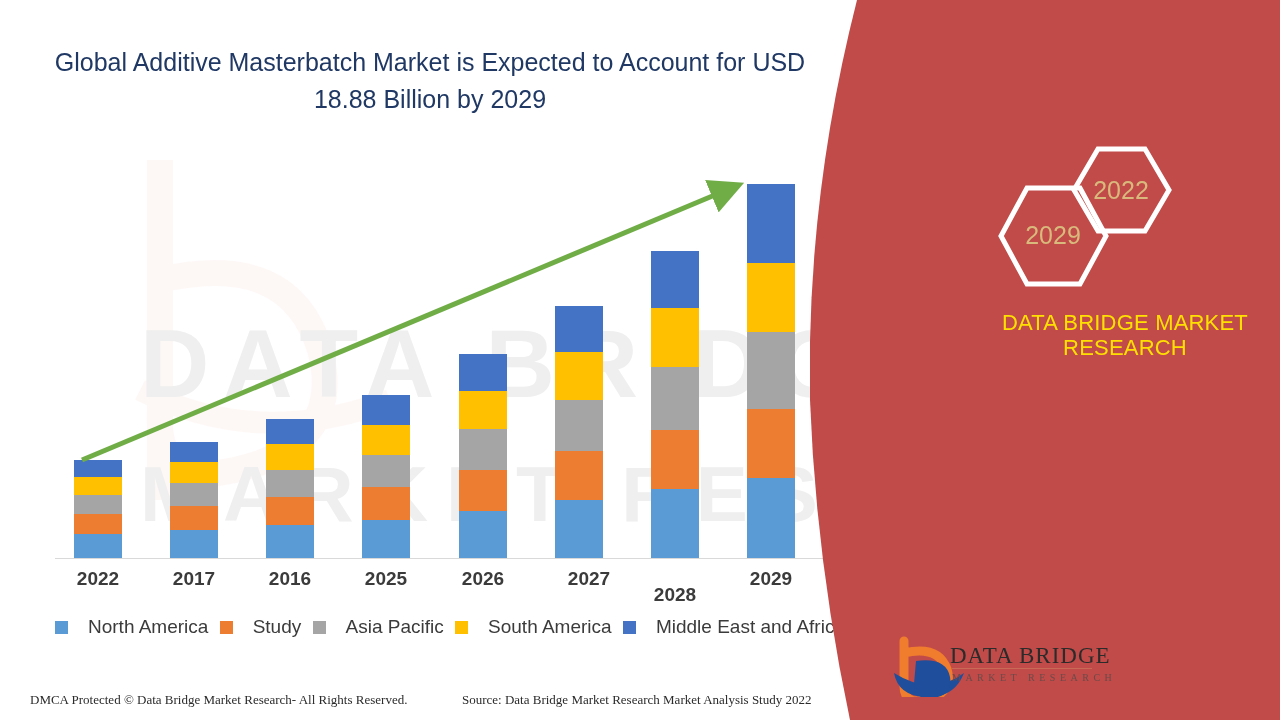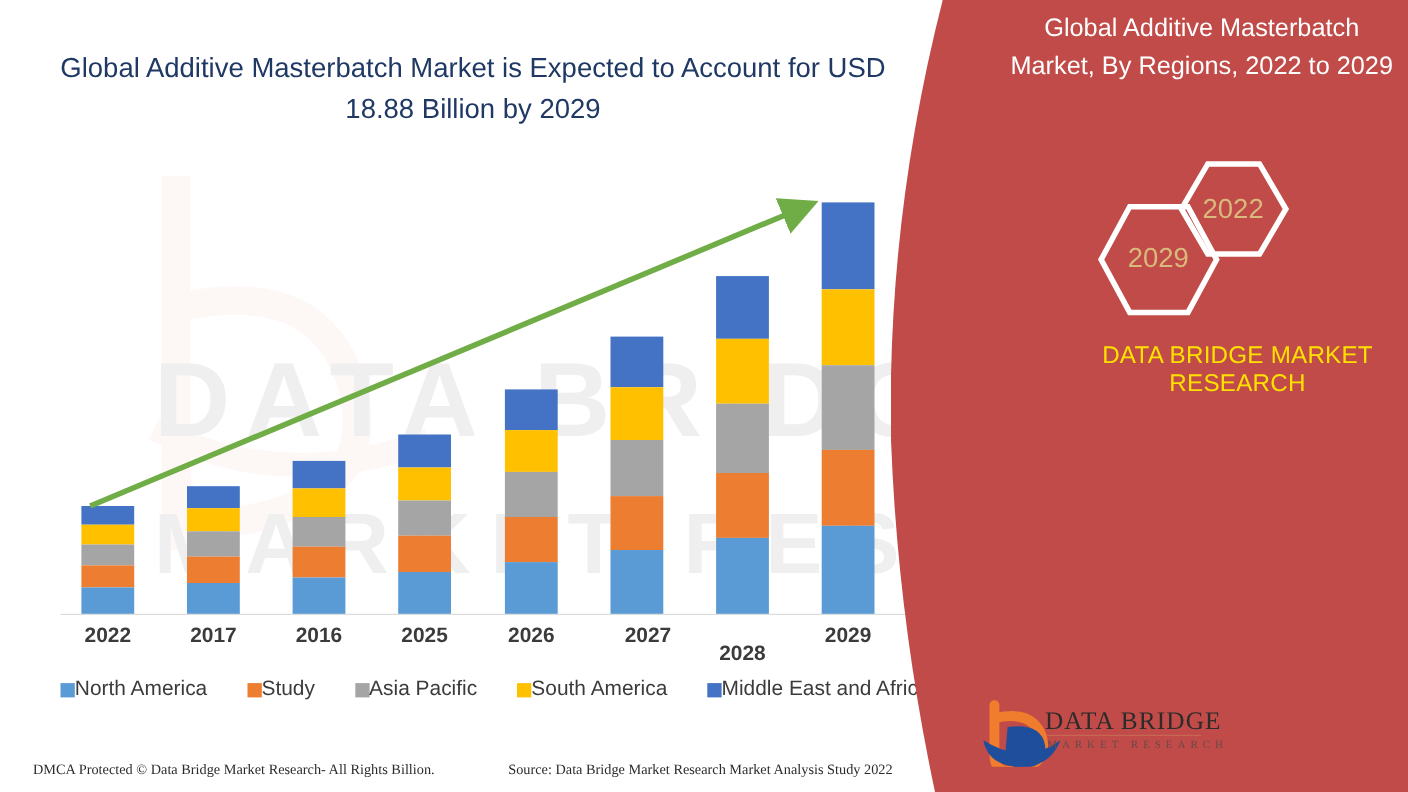--- a/index.html
+++ b/index.html
@@ -40,21 +40,21 @@
     font-size:19px;font-weight:700;color:#3b3b3b;
   }
 
   .arrow{position:absolute;left:0;top:0;width:860px;height:620px;pointer-events:none;}
 
   
   .legend{
     position:absolute;left:55px;top:616px;width:790px;
     display:flex;align-items:center;justify-content:space-between;
   }
-  .lg-item{display:flex;align-items:center;gap:0;}
+  .lg-item{display:flex;align-items:center;gap:20px;}
   .lg-sw{width:13px;height:13px;display:inline-block;flex:none;}
   .lg-tx{font-size:19px;color:#3b3b3b;white-space:nowrap;}
 
   
   .foot{
     position:absolute;bottom:12px;
     font-family:"Liberation Serif", serif;
     font-size:13px;color:#2b2b2b;white-space:nowrap;
   }
   .foot.left{left:30px;}
@@ -201,29 +201,28 @@
       <div class="lg-item">
         <span class="lg-sw" style="background: rgb(255, 192, 0);"></span>
         <span class="lg-tx">South America</span>
       </div>
       <div class="lg-item">
         <span class="lg-sw" style="background: rgb(68, 114, 196);"></span>
         <span class="lg-tx">Middle East and Africa</span>
       </div>
     </div>
 
-  <div class="foot left">DMCA Protected © Data Bridge Market Research- All Rights Billion.</div>
+  <div class="foot left">DMCA Protected © Data Bridge Market Research- All Rights Reserved.</div>
   <div class="foot right">Source: Data Bridge Market Research Market Analysis Study 2022</div>
 
   <div class="panel">
     <svg class="panel-svg" width="470" height="720" viewBox="0 0 470 720">
       <path d="M47 0 L470 0 L470 720 L40 720 Q6 560 0 400 Q-4 200 47 0 Z" fill="#C04B48"></path>
     </svg>
   </div>
-  <div class="panel-title">Global Additive Masterbatch Market, By Regions, 2022 to 2029</div>
 
   <div class="hex-wrap">
     <svg width="225" height="150" viewBox="0 0 225 150">
       <polygon points="123,4 170,4 194,45 170,86 123,86 99,45" fill="none" stroke="#ffffff" stroke-width="5"></polygon>
       <polygon points="52,43 105,43 131,91 105,139 52,139 26,91" fill="none" stroke="#ffffff" stroke-width="5"></polygon>
     </svg>
     <div class="hex-lab" style="left:96px;top:31px;">2022</div>
     <div class="hex-lab" style="left:28px;top:76px;">2029</div>
   </div>
 

